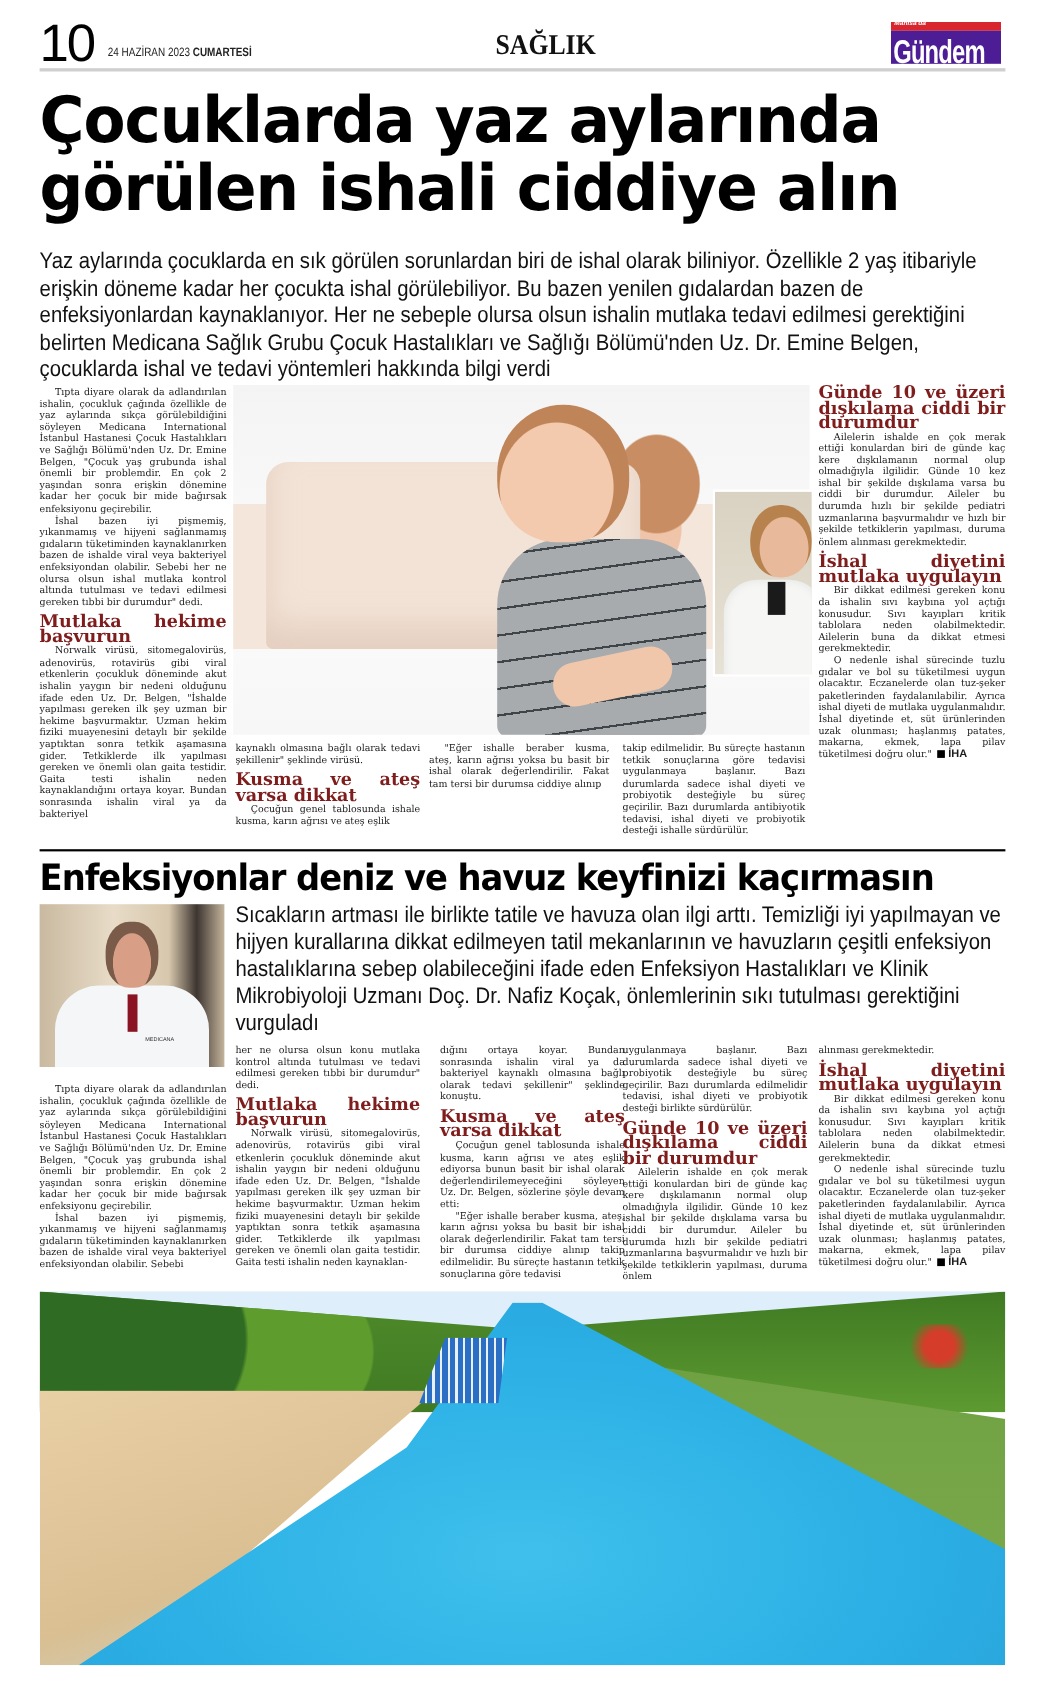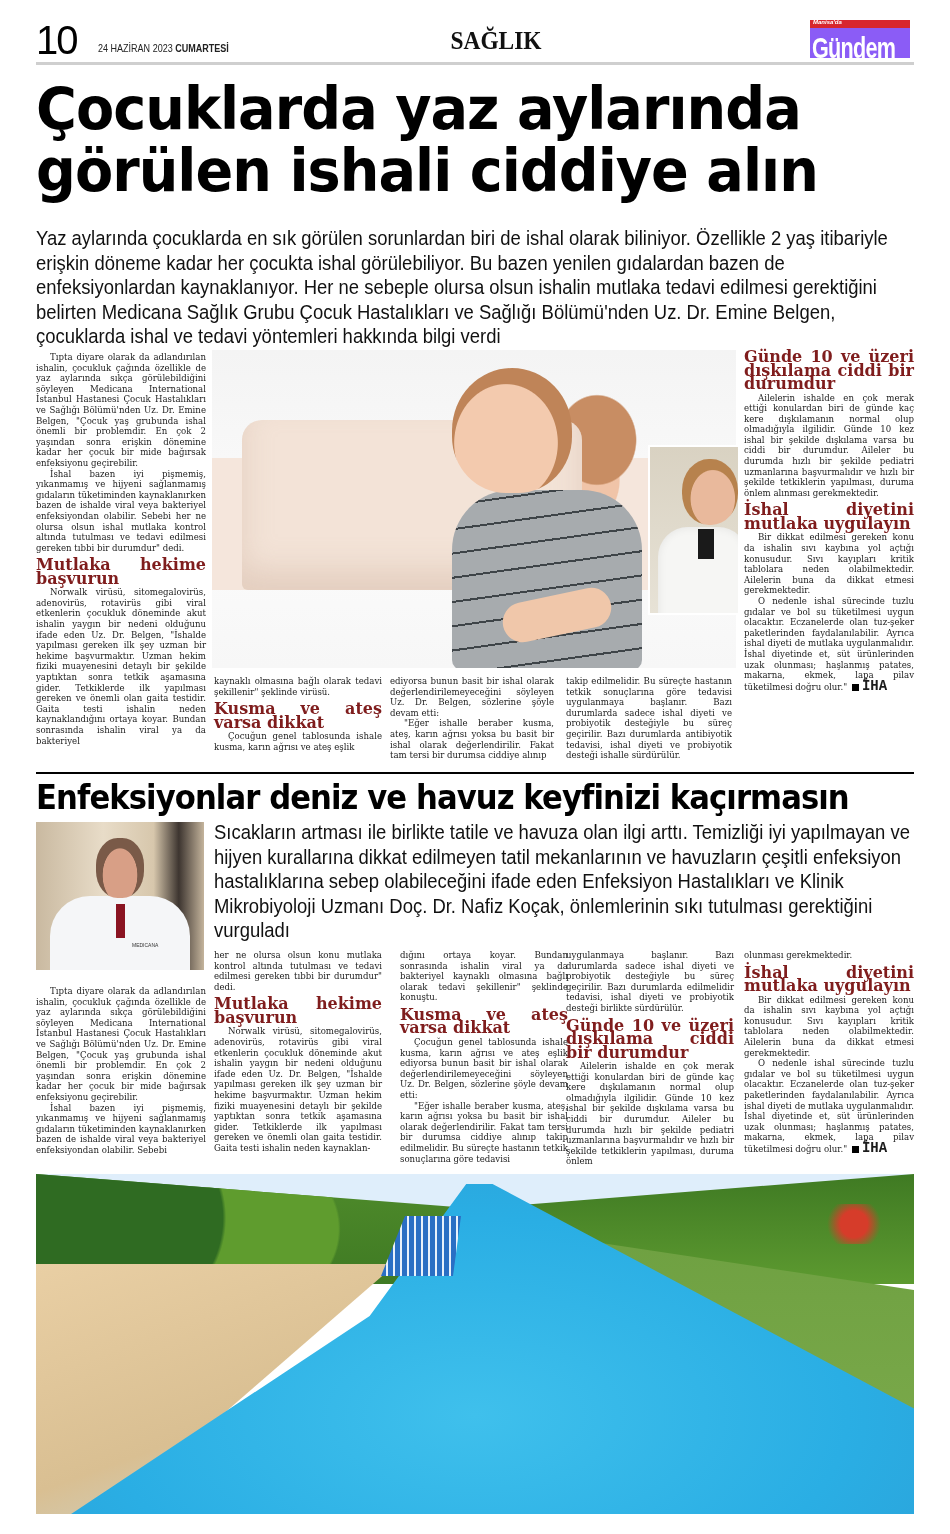--- a/index.html
+++ b/index.html
@@ -1,47 +1,47 @@
 <!DOCTYPE html>
 <html><head>
 <meta charset="utf-8">
 <style>
   * { box-sizing: border-box; margin: 0; padding: 0; }
   html, body { width: 950px; height: 1534px; background: #ffffff; overflow: hidden; }
   body { position: relative; font-family: "DejaVu Serif", serif; color: #1a1a1a; }
 
   
   .masthead { position: absolute; left: 36px; top: 18px; width: 878px; height: 46px; }
-  .page-num { position: absolute; left: 0; top: 2px; font-family: "Liberation Sans", sans-serif; font-size: 40px; line-height: 40px; font-weight: 400; color: #000; letter-spacing: -2px; }
+  .page-num { position: absolute; left: 0; top: 2px; font-family: "Liberation Sans", sans-serif; font-size: 48px; line-height: 40px; font-weight: 400; color: #000; letter-spacing: -2px; }
   .date { position: absolute; left: 62px; top: 24px; font-family: "Liberation Sans", sans-serif; font-size: 11px; color: #222; transform: scaleX(0.82); transform-origin: left; white-space: nowrap; }
   .date b { font-weight: 700; }
   .section { position: absolute; left: 380px; top: 8px; width: 160px; text-align: center; font-family: "Liberation Serif", serif; font-weight: 700; font-size: 26px; color: #111; transform: scaleX(0.9); }
   .logo { position: absolute; right: 4px; top: 2px; width: 100px; height: 38px; }
   .logo .top { position: absolute; left: 0; top: 0; width: 100%; height: 8px; background: #d7262e; }
   .logo .top span { position: absolute; left: 3px; top: -1px; font-size: 6px; font-style: italic; color: #fff; font-family: "Liberation Sans", sans-serif; font-weight: 700; }
-  .logo .body { position: absolute; left: 0; top: 8px; width: 100%; height: 30px; background: #8b5cf6; }
+  .logo .body { position: absolute; left: 0; top: 8px; width: 100%; height: 30px; background: #4c1d95; }
   .logo .word { position: absolute; left: 2px; top: 4px; font-family: "Liberation Sans", sans-serif; font-weight: 700; font-size: 30px; line-height: 32px; color: #fff; transform: scaleX(0.72); transform-origin: left; letter-spacing: -1px; }
   .rule-top { position: absolute; left: 36px; top: 62px; width: 878px; height: 3px; background: #cfcfcf; }
 
   
   .headline { position: absolute; left: 36px; width: 880px; font-family: "DejaVu Sans", sans-serif; font-weight: 700; color: #000; letter-spacing: -1px; }
   .h1 { top: 78px; font-size: 58px; line-height: 62px; transform: scaleX(0.96); transform-origin: left; }
   .h2 { top: 778px; font-size: 33px; line-height: 40px; transform: scaleX(0.93); transform-origin: left; }
   .rule-mid { position: absolute; left: 36px; top: 772px; width: 878px; height: 2px; background: #000; }
 
   .spot { position: absolute; font-family: "Liberation Sans", sans-serif; font-size: 20.5px; line-height: 24.5px; color: #111; transform: scaleX(0.9); transform-origin: left; }
   .spot1 { left: 36px; top: 226px; width: 975px; }
   .spot2 { left: 214px; top: 820px; width: 780px; }
 
   
   .col { position: absolute; font-size: 8.6px; line-height: 10.6px; text-align: justify; color: #1c1c1c; hyphens: auto; }
   .col p { text-indent: 14px; }
   .col h3 { font-family: "DejaVu Serif", serif; font-weight: 700; font-size: 16px; line-height: 13.5px; color: #7f1d1d; margin: 5px 0 2px; text-indent: 0; }
   .col h3:first-child { margin-top: 0; }
-  .col .sign { font-family: Liberation Mono, monospace; font-weight: 700; font-size: 14px; }
+  .col .sign { font-family: Liberation Sans, sans-serif; font-weight: 700; font-size: 10px; }
   .col .sign::before { content: ""; display: inline-block; width: 7px; height: 7px; background: #000; margin: 0 3px 0 2px; vertical-align: -1px; }
 
   
   .photo { position: absolute; overflow: hidden; }
   .photo-child { left: 212px; top: 350px; width: 524px; height: 318px;
     background:
       radial-gradient(ellipse 70px 80px at 385px 90px, #c88d63 0 55%, transparent 57%),
       radial-gradient(ellipse 60px 70px at 368px 130px, #f0c4a8 0 65%, transparent 67%),
       radial-gradient(ellipse 110px 160px at 355px 270px, #9a9ea2 0 65%, transparent 67%),
       linear-gradient(180deg, transparent 0 108px, #f5e6dc 108px 240px, transparent 240px),
@@ -118,21 +118,20 @@
     <div class="head"></div>
   </div>
 
   <div class="col" style="left:214px; top:676px; width:168px;">
     <p style="text-indent:0">kaynaklı olmasına bağlı olarak tedavi şekillenir" şeklinde virüsü.</p>
     <h3>Kusma ve ateş varsa dikkat</h3>
     <p>Çocuğun genel tablosunda ishale kusma, karın ağrısı ve ateş eşlik</p>
   </div>
 
   <div class="col" style="left:390px; top:676px; width:164px;">
-    <p style="text-indent:0">ediyorsa bunun basit bir ishal olarak değerlendirilemeyeceğini söyleyen Uz. Dr. Belgen, sözlerine şöyle devam etti:</p>
     <p>"Eğer ishalle beraber kusma, ateş, karın ağrısı yoksa bu basit bir ishal olarak değerlendirilir. Fakat tam tersi bir durumsa ciddiye alınıp</p>
   </div>
 
   <div class="col" style="left:566px; top:676px; width:166px;">
     <p style="text-indent:0">takip edilmelidir. Bu süreçte hastanın tetkik sonuçlarına göre tedavisi uygulanmaya başlanır. Bazı durumlarda sadece ishal diyeti ve probiyotik desteğiyle bu süreç geçirilir. Bazı durumlarda antibiyotik tedavisi, ishal diyeti ve probiyotik desteği ishalle sürdürülür.</p>
   </div>
 
   <div class="col" style="left:744px; top:350px; width:170px;">
     <h3>Günde 10 ve üzeri dışkılama ciddi bir durumdur</h3>
     <p>Ailelerin ishalde en çok merak ettiği konulardan biri de günde kaç kere dışkılamanın normal olup olmadığıyla ilgilidir. Günde 10 kez ishal bir şekilde dışkılama varsa bu ciddi bir durumdur. Aileler bu durumda hızlı bir şekilde pediatri uzmanlarına başvurmalıdır ve hızlı bir şekilde tetkiklerin yapılması, duruma önlem alınması gerekmektedir.</p>
@@ -173,21 +172,21 @@
     <p>"Eğer ishalle beraber kusma, ateş, karın ağrısı yoksa bu basit bir ishal olarak değerlendirilir. Fakat tam tersi bir durumsa ciddiye alınıp takip edilmelidir. Bu süreçte hastanın tetkik sonuçlarına göre tedavisi</p>
   </div>
 
   <div class="col" style="left:566px; top:950px; width:168px;">
     <p style="text-indent:0">uygulanmaya başlanır. Bazı durumlarda sadece ishal diyeti ve probiyotik desteğiyle bu süreç geçirilir. Bazı durumlarda edilmelidir tedavisi, ishal diyeti ve probiyotik desteği birlikte sürdürülür.</p>
     <h3>Günde 10 ve üzeri dışkılama ciddi bir durumdur</h3>
     <p>Ailelerin ishalde en çok merak ettiği konulardan biri de günde kaç kere dışkılamanın normal olup olmadığıyla ilgilidir. Günde 10 kez ishal bir şekilde dışkılama varsa bu ciddi bir durumdur. Aileler bu durumda hızlı bir şekilde pediatri uzmanlarına başvurmalıdır ve hızlı bir şekilde tetkiklerin yapılması, duruma önlem</p>
   </div>
 
   <div class="col" style="left:744px; top:950px; width:170px;">
-    <p style="text-indent:0">olunması gerekmektedir.</p>
+    <p style="text-indent:0">alınması gerekmektedir.</p>
     <h3>İshal diyetini mutlaka uygulayın</h3>
     <p>Bir dikkat edilmesi gereken konu da ishalin sıvı kaybına yol açtığı konusudur. Sıvı kayıpları kritik tablolara neden olabilmektedir. Ailelerin buna da dikkat etmesi gerekmektedir.</p>
     <p><span>O nedenle ishal sürecinde tuzlu gıdalar ve bol su tüketilmesi uygun olacaktır. Eczanelerde olan tuz-şeker paketlerinden faydalanılabilir. Ayrıca ishal diyeti de mutlaka uygulanmalıdır. İshal diyetinde et, süt ürünlerinden uzak olunması; haşlanmış patates, makarna, ekmek, lapa pilav tüketilmesi doğru olur."</span> <span class="sign">İHA</span></p>
   </div>
 
   <div class="photo photo-pool">
     <div class="trees-l"></div>
     <div class="trees-r"></div>
     <div class="flowers"></div>
     <div class="grass"></div>

